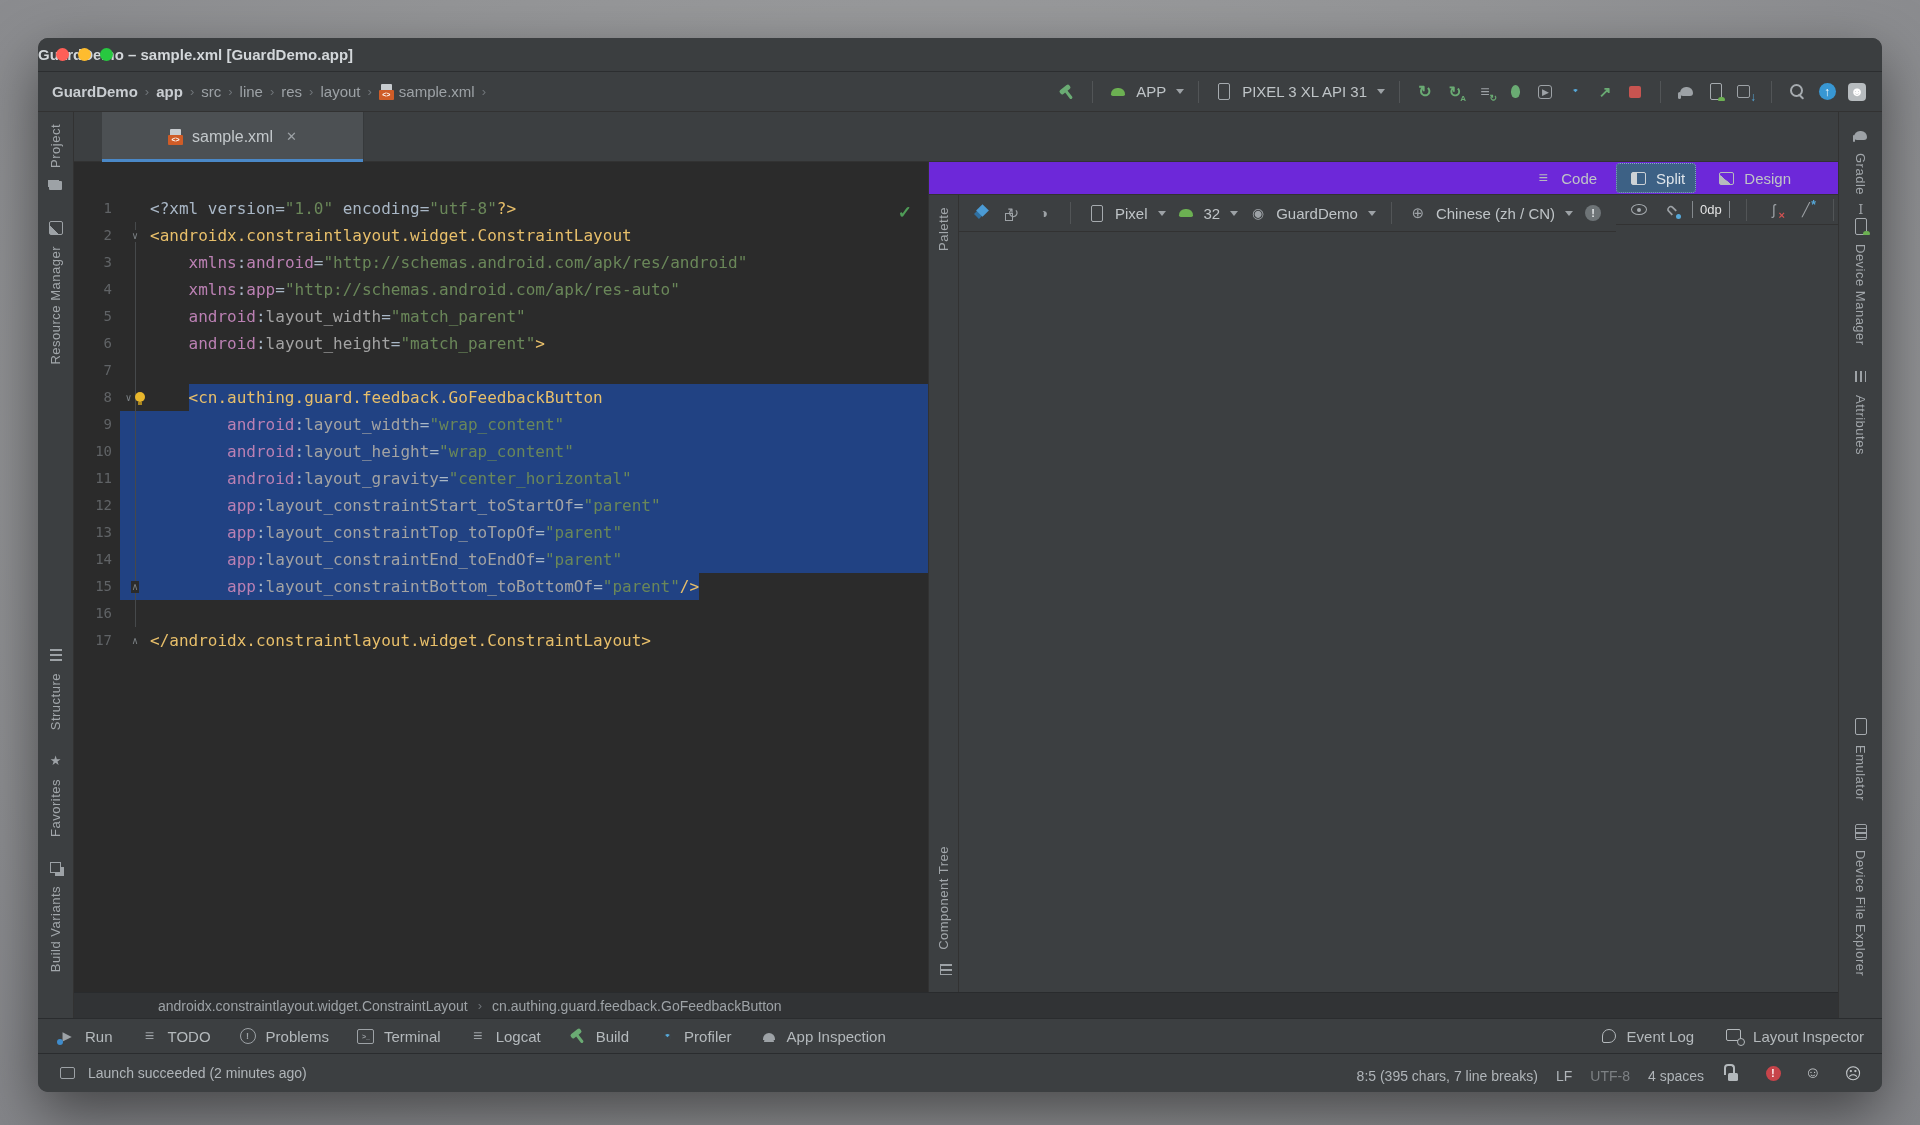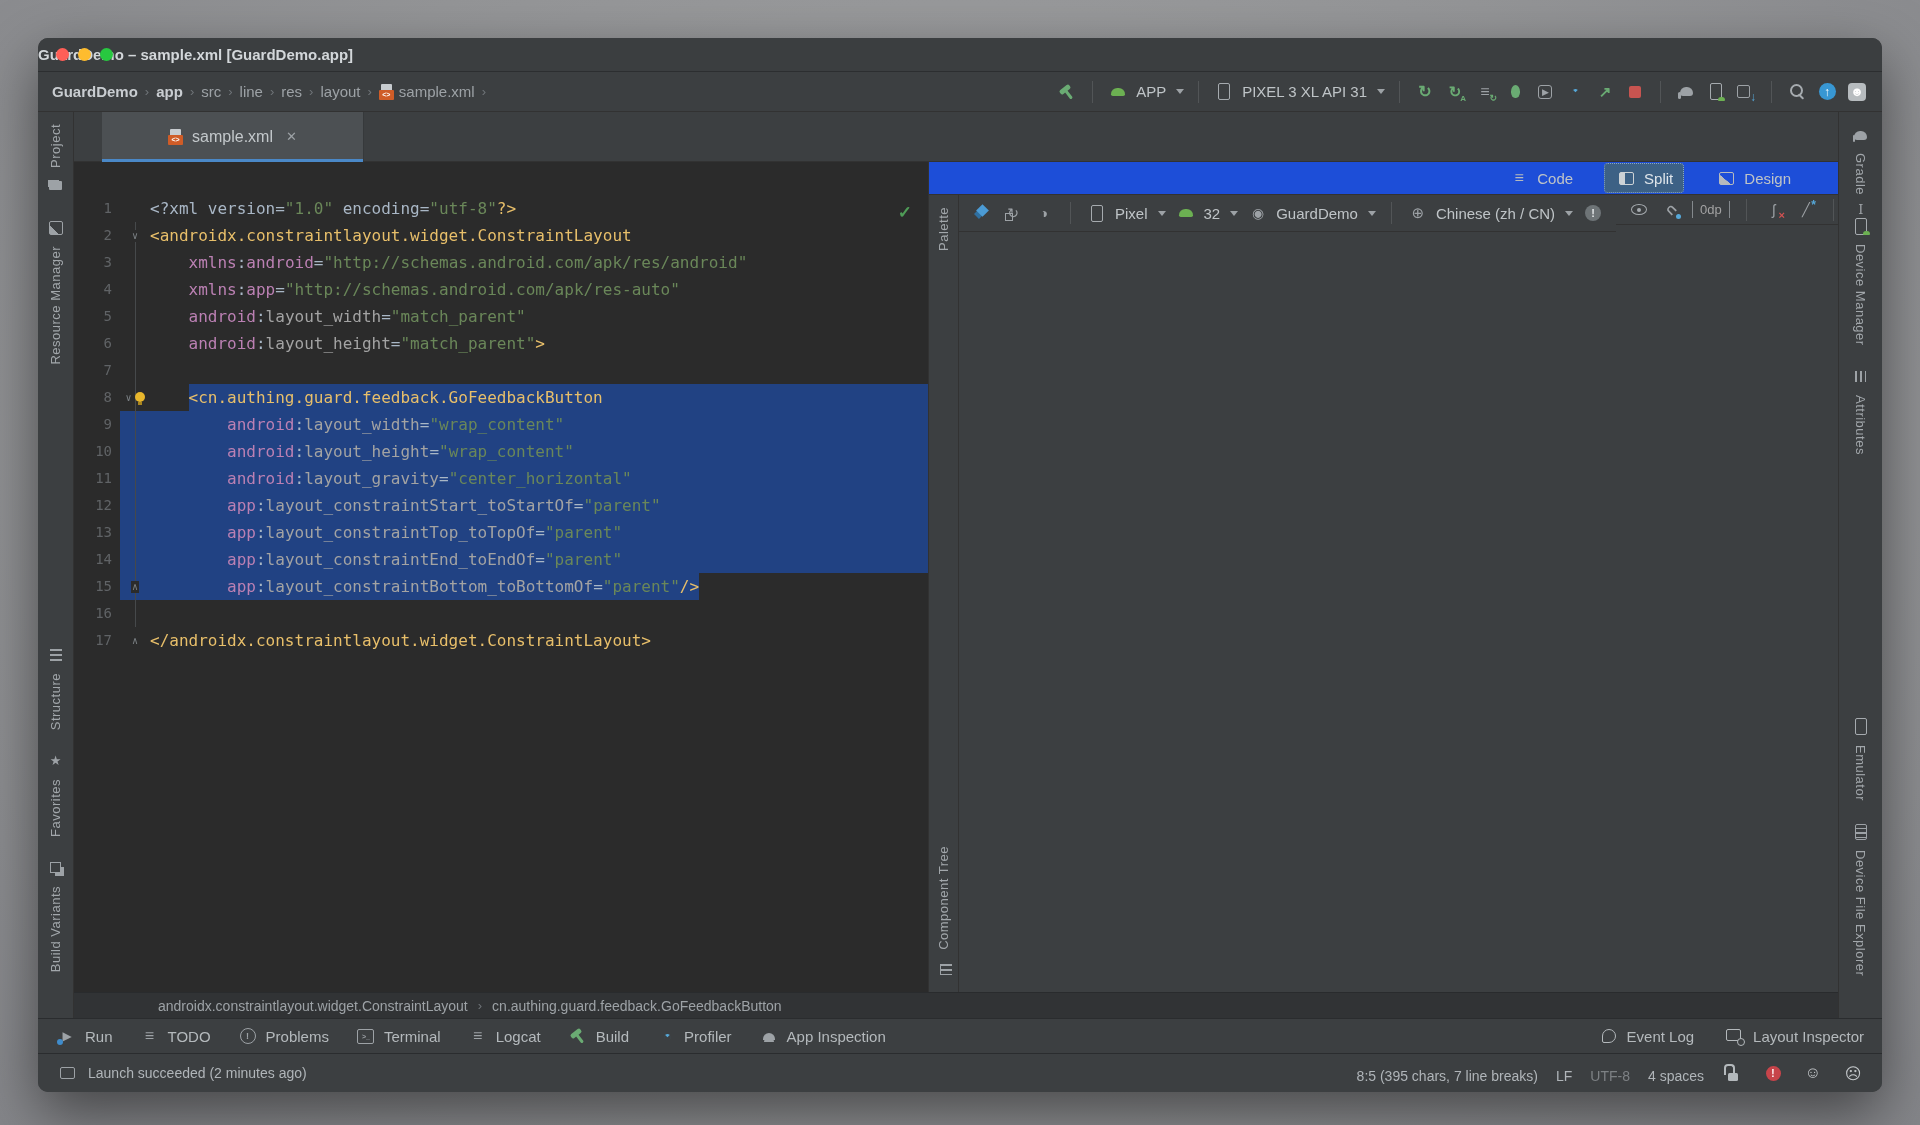--- a/index.html
+++ b/index.html
@@ -53,31 +53,31 @@
   .lt{flex:1;display:flex;white-space:pre;color:#a9b7c6;min-width:0}
   .t{color:#e8bf6a}.n{color:#bb80b3}.a{color:#a3a3a3}.s{color:#6a8759}.p{color:#a9b7c6}
   .selbg{background:#214283;display:flex;white-space:pre}
   .mneg{margin-left:-30px;padding-left:30px}
   .grow{flex:1}
   .fill{flex:1}
   
   .edcrumb{height:26px;flex:none;background:#313335;border-top:1px solid #292b2d;display:flex;align-items:center;gap:10px;padding-left:84px;font-size:14px;color:#9da2a6}
   
   .design-col{flex:1;display:flex;flex-direction:column;border-left:1px solid #323232;min-width:0}
-  .switchrow{height:33px;flex:none;background:#1d4ed8;border-bottom:1px solid #323232;display:flex;align-items:center;justify-content:flex-end;padding-right:36px;gap:20px}
+  .switchrow{height:33px;flex:none;background:#6d28d9;border-bottom:1px solid #323232;display:flex;align-items:center;justify-content:flex-end;padding-right:36px;gap:8px}
   .vs-btn{display:flex;align-items:center;gap:7px;padding:3px 10px;border-radius:4px;color:#bfc4c7;font-size:15px;border:1px solid transparent}
   .vs-btn.active{background:#3d6185;border:1px dotted #86a5c6;color:#dfe5ea}
   .design-main{flex:1;display:flex;min-height:0}
   .palette-strip{width:30px;flex:none;background:#3c3f41;border-right:1px solid #323232;display:flex;flex-direction:column;align-items:center;justify-content:space-between;padding:12px 0;font-size:13px;color:#a2a7ab}
   .pgrp{display:flex;flex-direction:column;align-items:center;gap:8px}
   .design-area{flex:1;display:flex;min-width:0}
   .dtb1{height:37px;flex:none;background:#3c3f41;border-bottom:1px solid #323232;display:flex;align-items:center;gap:9px;padding:0 12px}
   .dtb2{height:30px;flex:none;background:#3c3f41;border-bottom:1px solid #323232;display:flex;align-items:center;gap:10px;padding:0 12px}
   .push{margin-left:auto}
-  .margin-ctl{display:flex;align-items:flex-start;color:#a3a3a3;font-size:13px;padding:1px 7px;border-left:1px solid #84898d;border-right:1px solid #84898d;height:17px}
+  .margin-ctl{display:flex;align-items:flex-start;color:#e5e5e5;font-size:13px;padding:1px 7px;border-left:1px solid #84898d;border-right:1px solid #84898d;height:17px}
   .canvas{flex:1;position:relative;background:#2c2e30;overflow:hidden}
   .phone-white{position:absolute;left:73px;top:62px;width:361px;height:583px;background:#fef9c3;box-shadow:0 2px 8px rgba(0,0,0,.45)}
   .feedback-text{position:absolute;left:0;right:0;top:287px;text-align:center;color:#4a90e2;font-size:12px;font-family:"Liberation Sans",sans-serif}
   .phone-blueprint{position:absolute;left:459px;top:69px;width:331px;height:584px;background:#136973;border:1px dashed #8fd7e0}
   .bp-btn{position:absolute;left:144px;top:273px;width:64px;height:40px;background:#1b7482;border:1px dashed #aee3ea;display:flex;align-items:center;justify-content:center;text-align:center;color:#d3eef3;font-size:6px;line-height:7px;padding:2px}
   .antenna{position:absolute;color:#9aa0a4;font-size:14px;font-weight:700}
   .ant1{left:377px;top:36px}.ant2{left:764px;top:36px}
   .resize-h{position:absolute;left:398px;top:658px;width:18px;height:18px}
   .resize-h::before{content:"";position:absolute;right:2px;bottom:4px;width:15px;height:1.5px;background:#85898c;transform:rotate(-45deg)}
   .resize-h::after{content:"";position:absolute;right:1px;bottom:1px;width:8px;height:1.5px;background:#85898c;transform:rotate(-45deg)}

